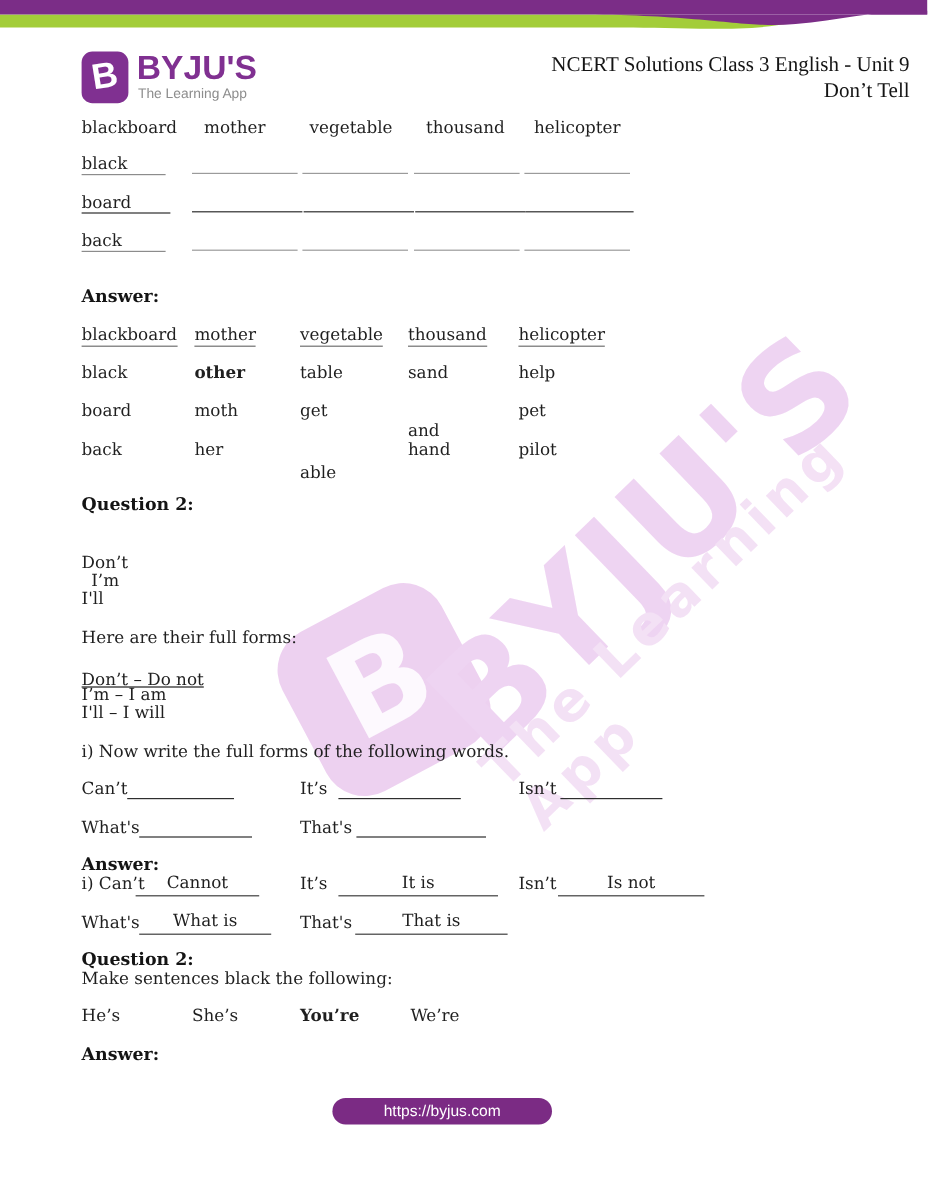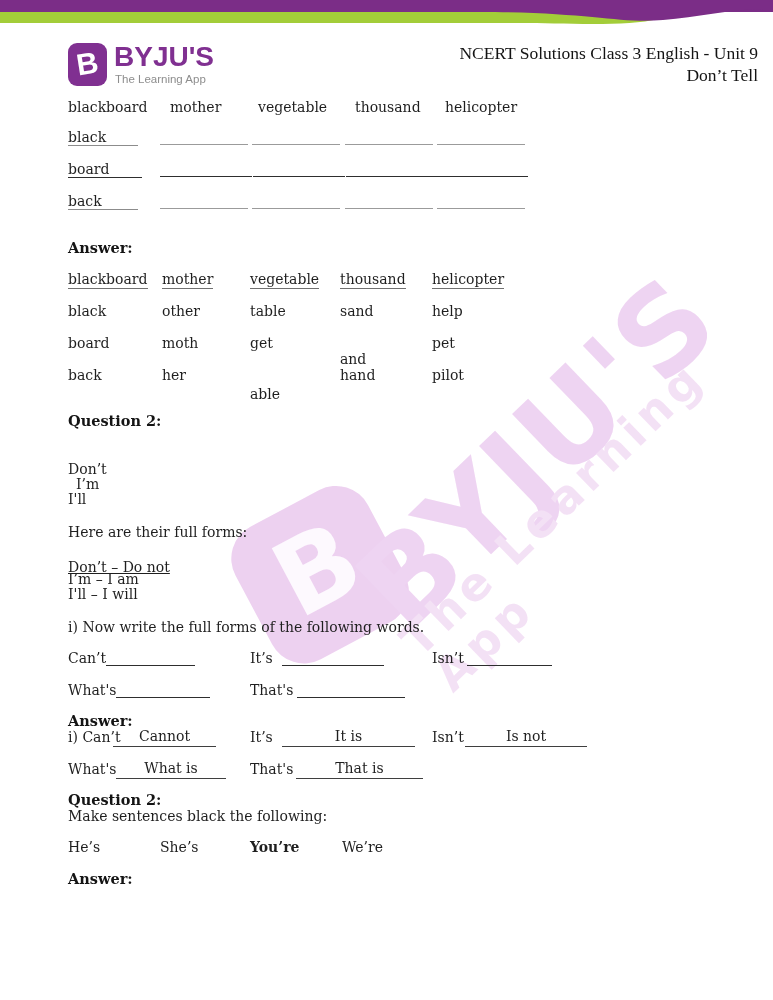--- a/index.html
+++ b/index.html
@@ -100,21 +100,21 @@
 
   <span class="t bold" style="left:68px;top:240px;">Answer:</span>
 
   <span class="t" style="left:68px;top:271px;"><span class="uword">blackboard</span></span>
   <span class="t" style="left:162px;top:271px;"><span class="uword">mother</span></span>
   <span class="t" style="left:250px;top:271px;"><span class="uword">vegetable</span></span>
   <span class="t" style="left:340px;top:271px;"><span class="uword">thousand</span></span>
   <span class="t" style="left:432px;top:271px;"><span class="uword">helicopter</span></span>
 
   <span class="t" style="left:68px;top:303px;">black</span>
-  <span class="t" style="left:162px;top:303px;">other</span>
+  <span class="t" style="left:162px;top:303px;font-weight:bold;">other</span>
   <span class="t" style="left:250px;top:303px;">table</span>
   <span class="t" style="left:340px;top:303px;">sand</span>
   <span class="t" style="left:432px;top:303px;">help</span>
 
   <span class="t" style="left:68px;top:335px;">board</span>
   <span class="t" style="left:162px;top:335px;">moth</span>
   <span class="t" style="left:250px;top:335px;">get</span>
   <span class="t" style="left:340px;top:351px;">and</span>
   <span class="t" style="left:432px;top:335px;">pet</span>
 
@@ -167,14 +167,15 @@
   <span class="t bold" style="left:68px;top:792px;">Question 2:</span>
   <span class="t" style="left:68px;top:808px;">Make sentences black the following:</span>
 
   <span class="t" style="left:68px;top:839px;">He’s</span>
   <span class="t" style="left:160px;top:839px;">She’s</span>
   <span class="t" style="left:250px;top:839px;font-weight:bold;">You’re</span>
   <span class="t" style="left:342px;top:839px;">We’re</span>
 
   <span class="t bold" style="left:68px;top:871px;">Answer:</span>
 
+  <div class="url-pill">https://byjus.com</div>
 
 </div>
 
 </body></html>

